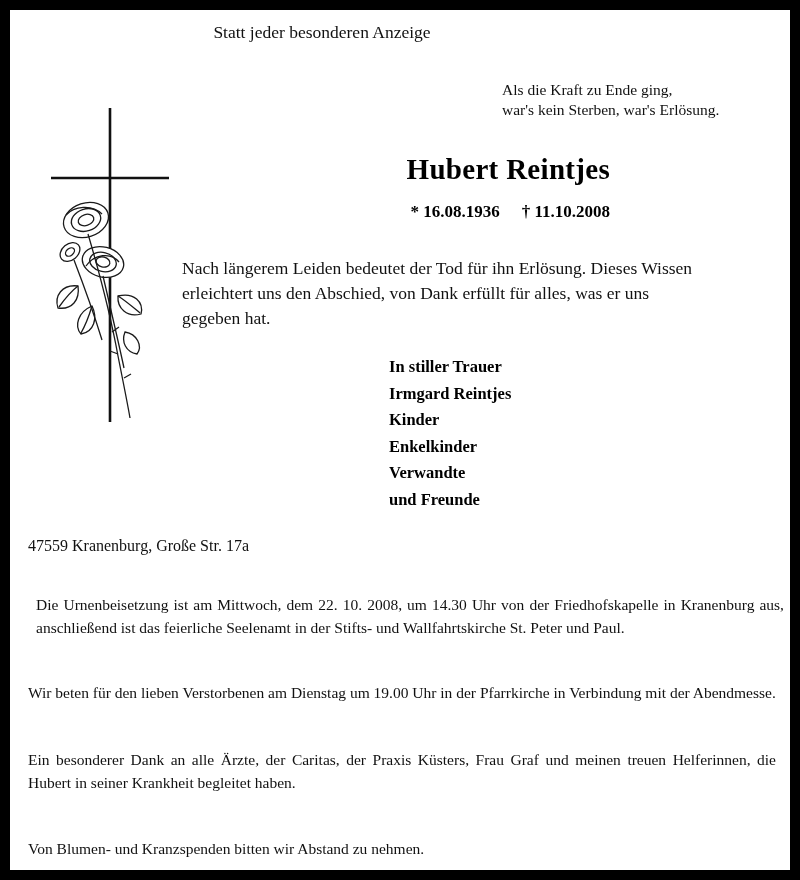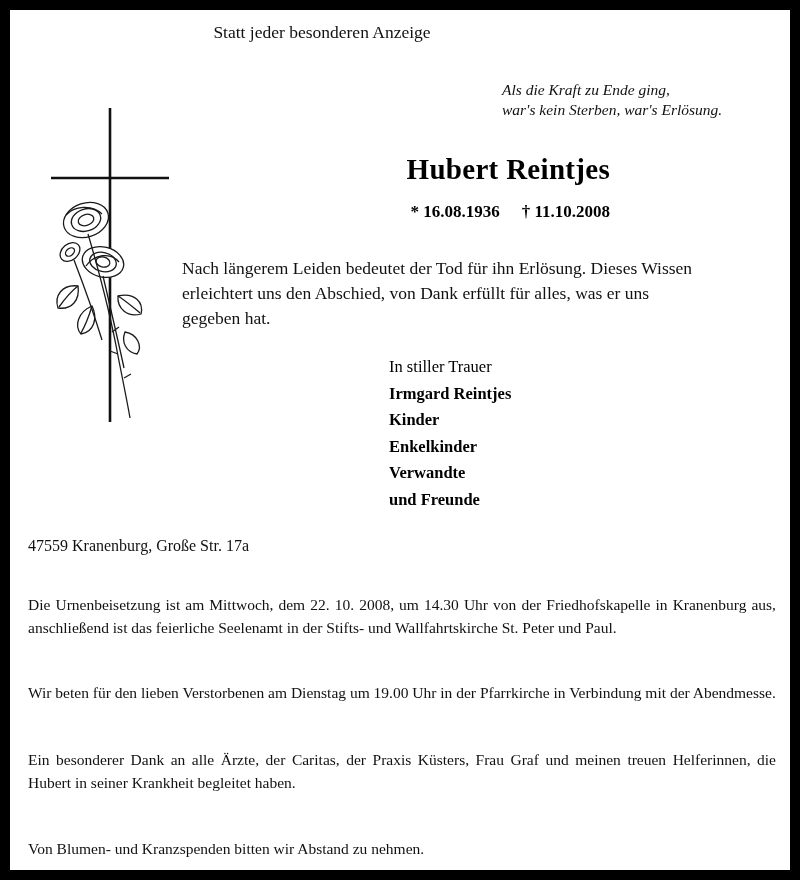--- a/index.html
+++ b/index.html
@@ -31,21 +31,20 @@
     color: #111;
   }
   .epitaph {
     position: absolute;
     left: 492px;
     top: 70px;
     width: 290px;
     font-size: 15.5px;
     line-height: 20px;
     color: #111;
-    font-style: italic;
   }
   .name {
     position: absolute;
     left: 170px;
     top: 143px;
     width: 430px;
     text-align: right;
     font-size: 29px;
     font-weight: bold;
     letter-spacing: 0.3px;
@@ -77,21 +76,21 @@
   .mourners {
     position: absolute;
     left: 379px;
     top: 344px;
     width: 330px;
     font-size: 16.5px;
     line-height: 26.5px;
     color: #000;
   }
   .mourners .lead {
-    font-weight: normal;
+    font-weight: bold;
   }
   .mourners .fam {
     font-weight: bold;
   }
   .address {
     position: absolute;
     left: 18px;
     top: 527px;
     width: 740px;
     font-size: 16px;
@@ -99,21 +98,21 @@
   }
   .para {
     position: absolute;
     left: 18px;
     width: 748px;
     font-size: 15.5px;
     line-height: 22.5px;
     color: #111;
     text-align: justify;
   }
-  .p1 { top: 584px; }
+  .p1 { top: 584px; margin-left: 8px; }
   .p2 { top: 672px; }
   .p3 { top: 739px; }
   .p4 { top: 812px; text-align: left; margin-top: 16px; }
 
   
   .graphic {
     position: absolute;
     left: 30px;
     top: 90px;
     width: 140px;

